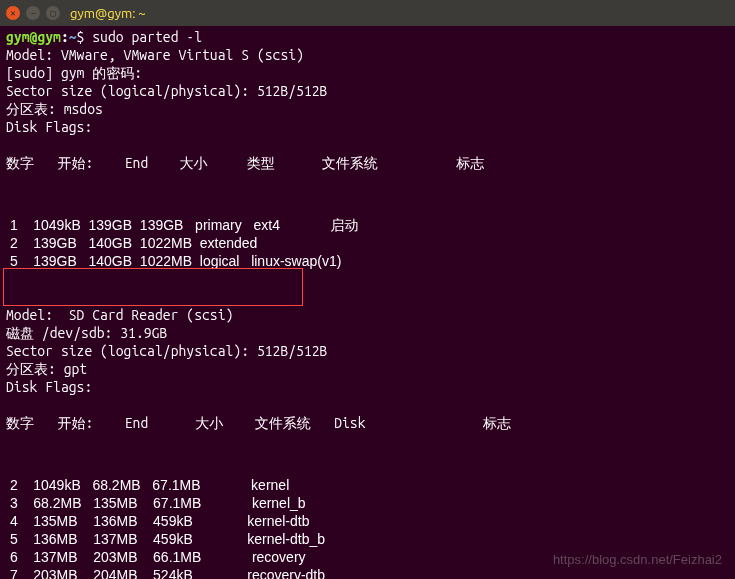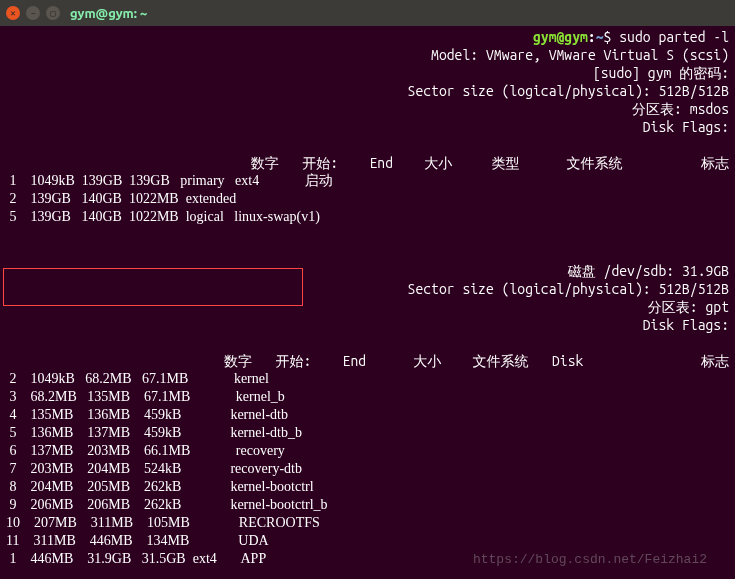--- a/index.html
+++ b/index.html
@@ -28,51 +28,51 @@
   border-radius: 50%;
   background: #5a554e;
   display: flex;
   align-items: center;
   justify-content: center;
   font-size: 9px;
   color: #2b2a27;
 }
 .win-close { background: #e95420; }
 .title-text {
-  color: #86efac;
+  color: #fde047;
   font-family: Ubuntu, sans-serif;
   font-size: 13px;
-  font-weight: bold;
+  font-weight: normal;
   margin-left: 4px;
 }
 .terminal {
   padding: 2px 6px;
 }
 .prompt-user { color: #8ae234; font-weight: bold; }
 .prompt-host { color: #8ae234; font-weight: bold; }
 .prompt-colon { color: #ffffff; font-weight: bold; }
 .prompt-path { color: #729fcf; font-weight: bold; }
 .prompt-dollar { color: #ffffff; }
-.line { white-space: pre; text-align: right; }
-pre { font-family: Liberation Serif, serif; font-size: inherit; line-height: inherit; white-space: pre; }
+.line { white-space: pre; }
+pre { font-family: Liberation Sans, sans-serif; font-size: inherit; line-height: inherit; white-space: pre; margin-top: 44px; }
 .highlight-box {
   position: absolute;
   border: 1px solid #ff4444;
   left: 3px;
   top: 268px;
   width: 300px;
   height: 38px;
   pointer-events: none;
 }
 .watermark {
   position: absolute;
-  right: 28px;
+  right: 13px;
   bottom: 10px;
   color: rgba(200,200,200,0.35);
-  font-family: Liberation Mono, monospace;
+  font-family: Liberation Sans, sans-serif;
   font-size: 13px;
   pointer-events: none;
 }
 </style>
 </head>
 <body>
 
 <div class="titlebar">
   <div class="win-btn win-close">✕</div>
   <div class="win-btn">−</div>
@@ -87,20 +87,21 @@
   <div class="line">Sector size (logical/physical): 512B/512B</div>
   <div class="line">分区表: msdos</div>
   <div class="line">Disk Flags:</div>
   <div class="line">&nbsp;</div>
   <div class="line">数字   开始:    End    大小     类型      文件系统          标志</div>
   <pre id="disk1-rows"> 1    1049kB  139GB  139GB   primary   ext4             启动
  2    139GB   140GB  1022MB  extended
  5    139GB   140GB  1022MB  logical   linux-swap(v1)</pre>
   <div class="line">&nbsp;</div>
   <div class="line">&nbsp;</div>
+  <div class="line">Model:  SD Card Reader (scsi)</div>
   <div class="line">磁盘 /dev/sdb: 31.9GB</div>
   <div class="line">Sector size (logical/physical): 512B/512B</div>
   <div class="line">分区表: gpt</div>
   <div class="line">Disk Flags:</div>
   <div class="line">&nbsp;</div>
   <div class="line">数字   开始:    End      大小    文件系统   Disk               标志</div>
   <pre id="disk2-rows"> 2    1049kB   68.2MB   67.1MB             kernel
  3    68.2MB   135MB    67.1MB             kernel_b
  4    135MB    136MB    459kB              kernel-dtb
  5    136MB    137MB    459kB              kernel-dtb_b

